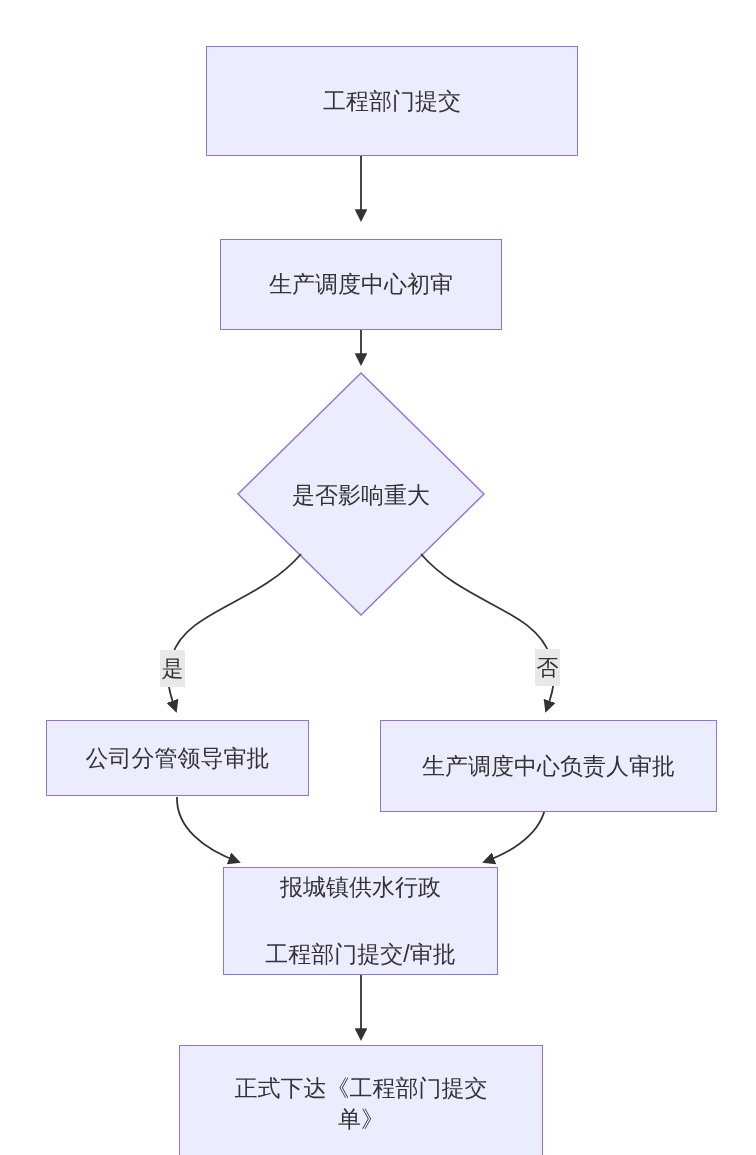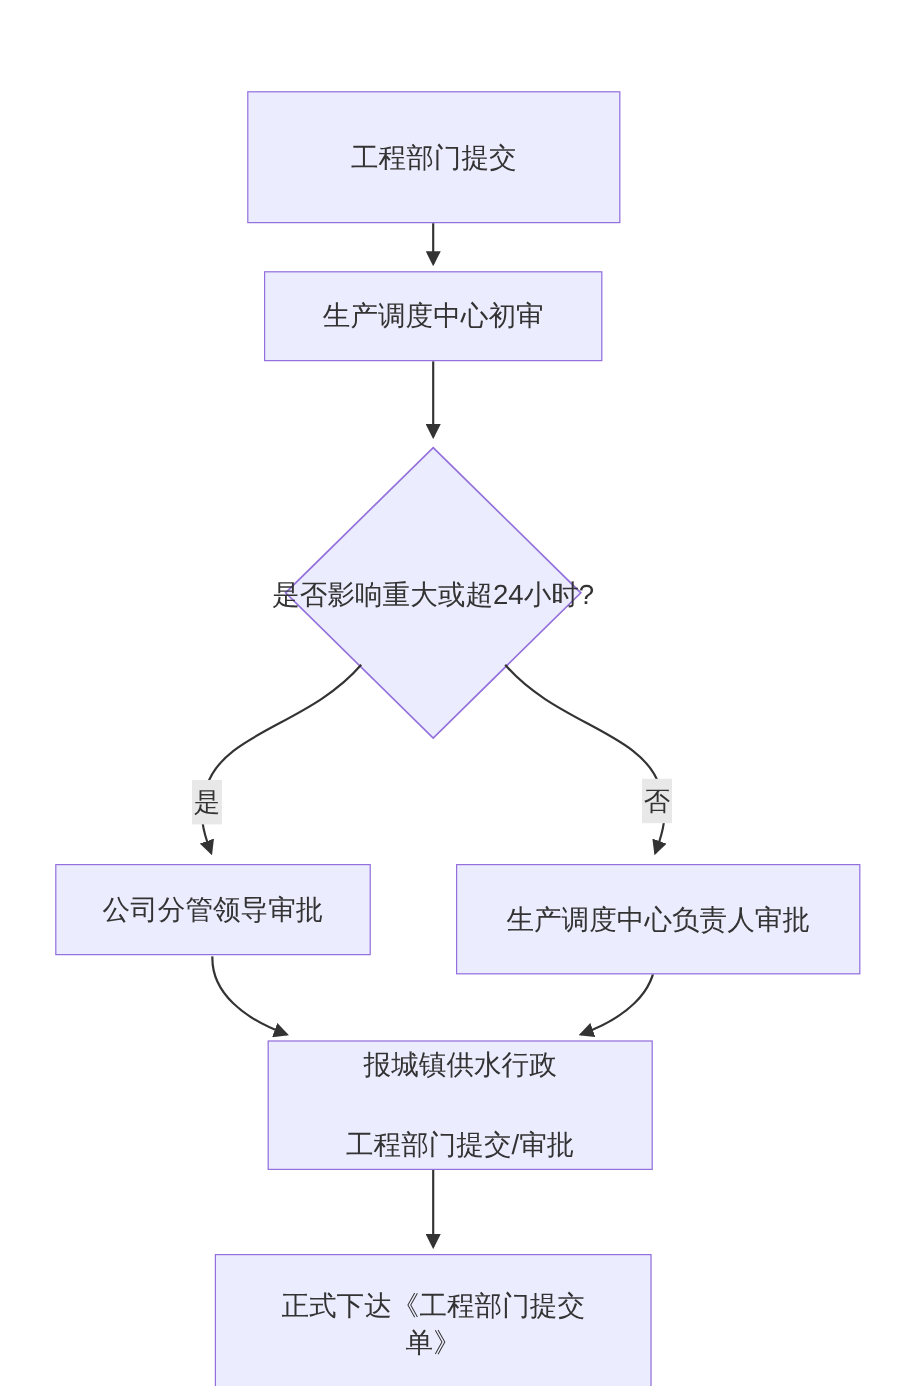--- a/index.html
+++ b/index.html
@@ -56,25 +56,25 @@
     position: absolute;
     background: #e8e8e8;
     color: #333333;
     font-size: 22px;
     display: flex;
     align-items: center;
     justify-content: center;
     white-space: nowrap;
   }
   
-  .n-submit  { left: 206px; top: 46px;  width: 311px; height: 110px; margin-top: 30px; }
-  .n-review  { left: 220px; top: 226px; width: 282px; height: 75px;  }
+  .n-submit  { left: 206px; top: 46px;  width: 372px; height: 110px; }
+  .n-review  { left: 220px; top: 239px; width: 282px; height: 91px;  }
   .n-leader  { left: 46px;  top: 720px; width: 263px; height: 76px;  }
   .n-head    { left: 380px; top: 720px; width: 337px; height: 92px;  }
-  .n-report  { left: 223px; top: 867px; width: 321px; height: 108px; gap: 36px; }
+  .n-report  { left: 223px; top: 867px; width: 275px; height: 108px; gap: 36px; }
   .n-issue   { left: 179px; top: 1045px; width: 364px; height: 118px; }
   .t-decision { left: 251px; top: 448px; width: 220px; height: 94px; }
   .l-yes { left: 160px; top: 650px; width: 25px; height: 37px; }
   .l-no  { left: 535px; top: 649px; width: 25px; height: 37px; }
 </style>
 </head>
 <body>
 
 <div class="canvas">
 
@@ -99,21 +99,20 @@
   <div class="node n-submit">
     <span>工程部门提交</span>
   </div>
 
   <div class="node n-review">
     <span>生产调度中心初审</span>
   </div>
 
   <div class="diamond-text t-decision">
     <span>是否影响重大</span>
-    <span>或超24小时?</span>
   </div>
 
   <div class="edge-label l-yes">是</div>
   <div class="edge-label l-no">否</div>
 
   <div class="node n-leader">
     <span>公司分管领导审批</span>
   </div>
 
   <div class="node n-head">

